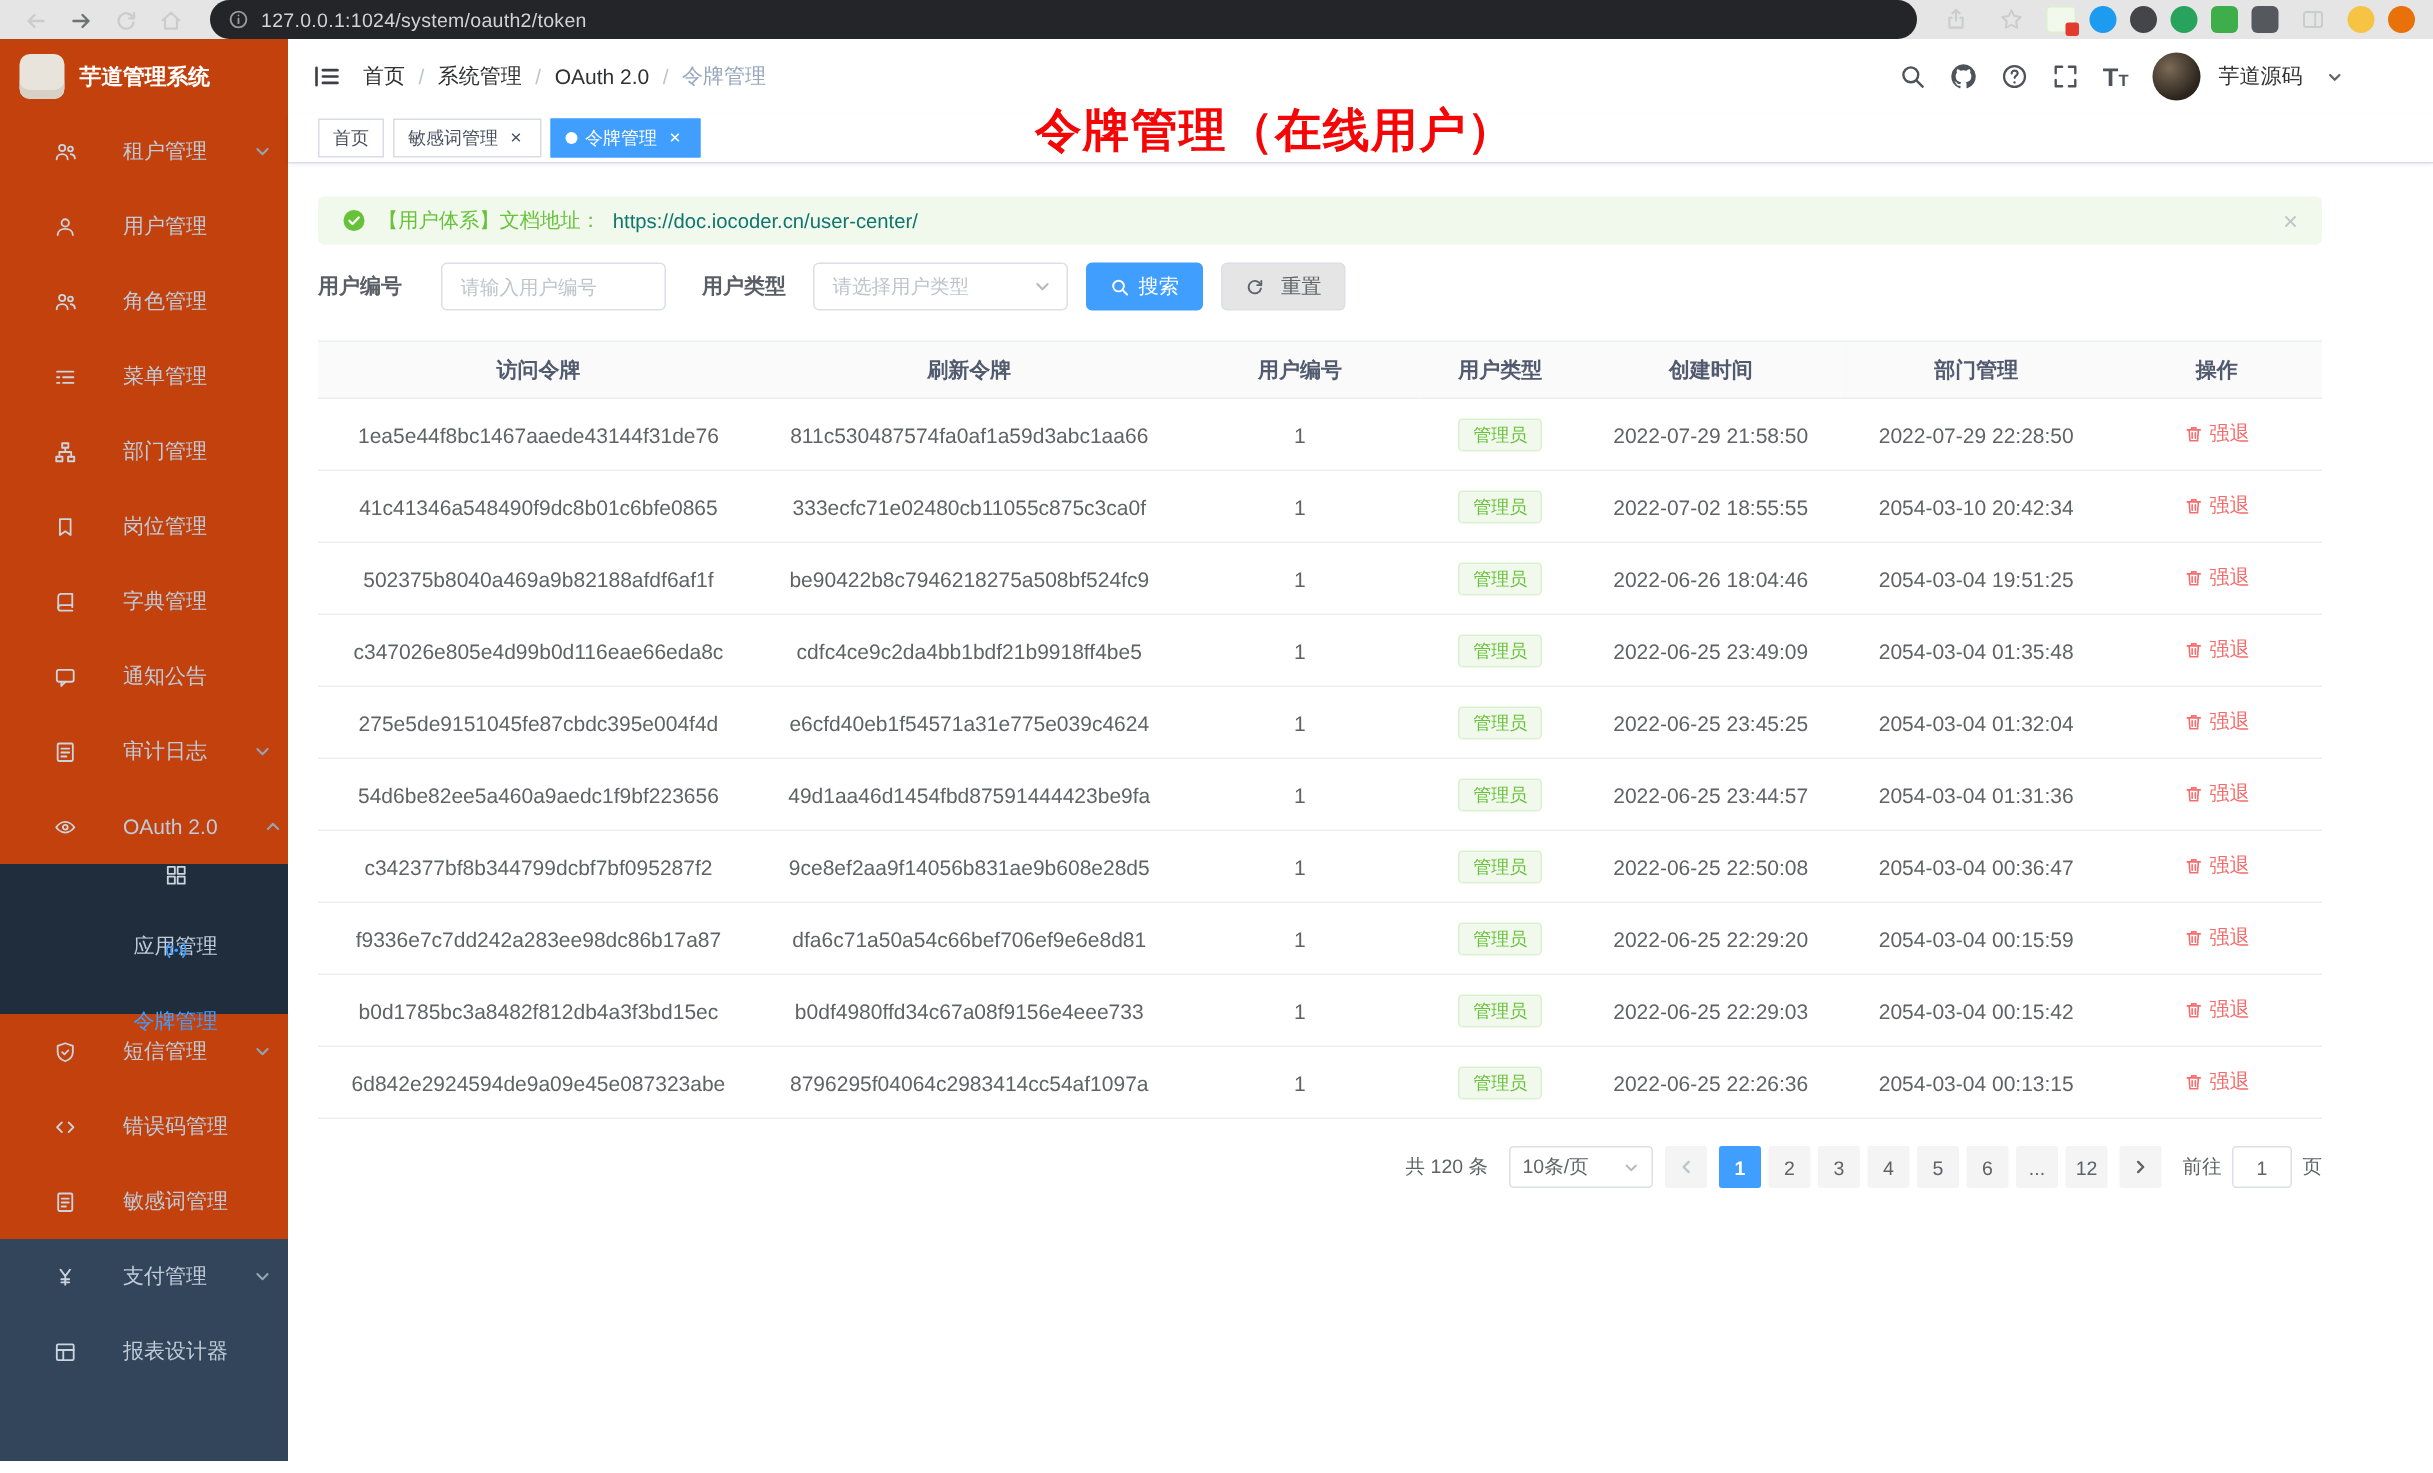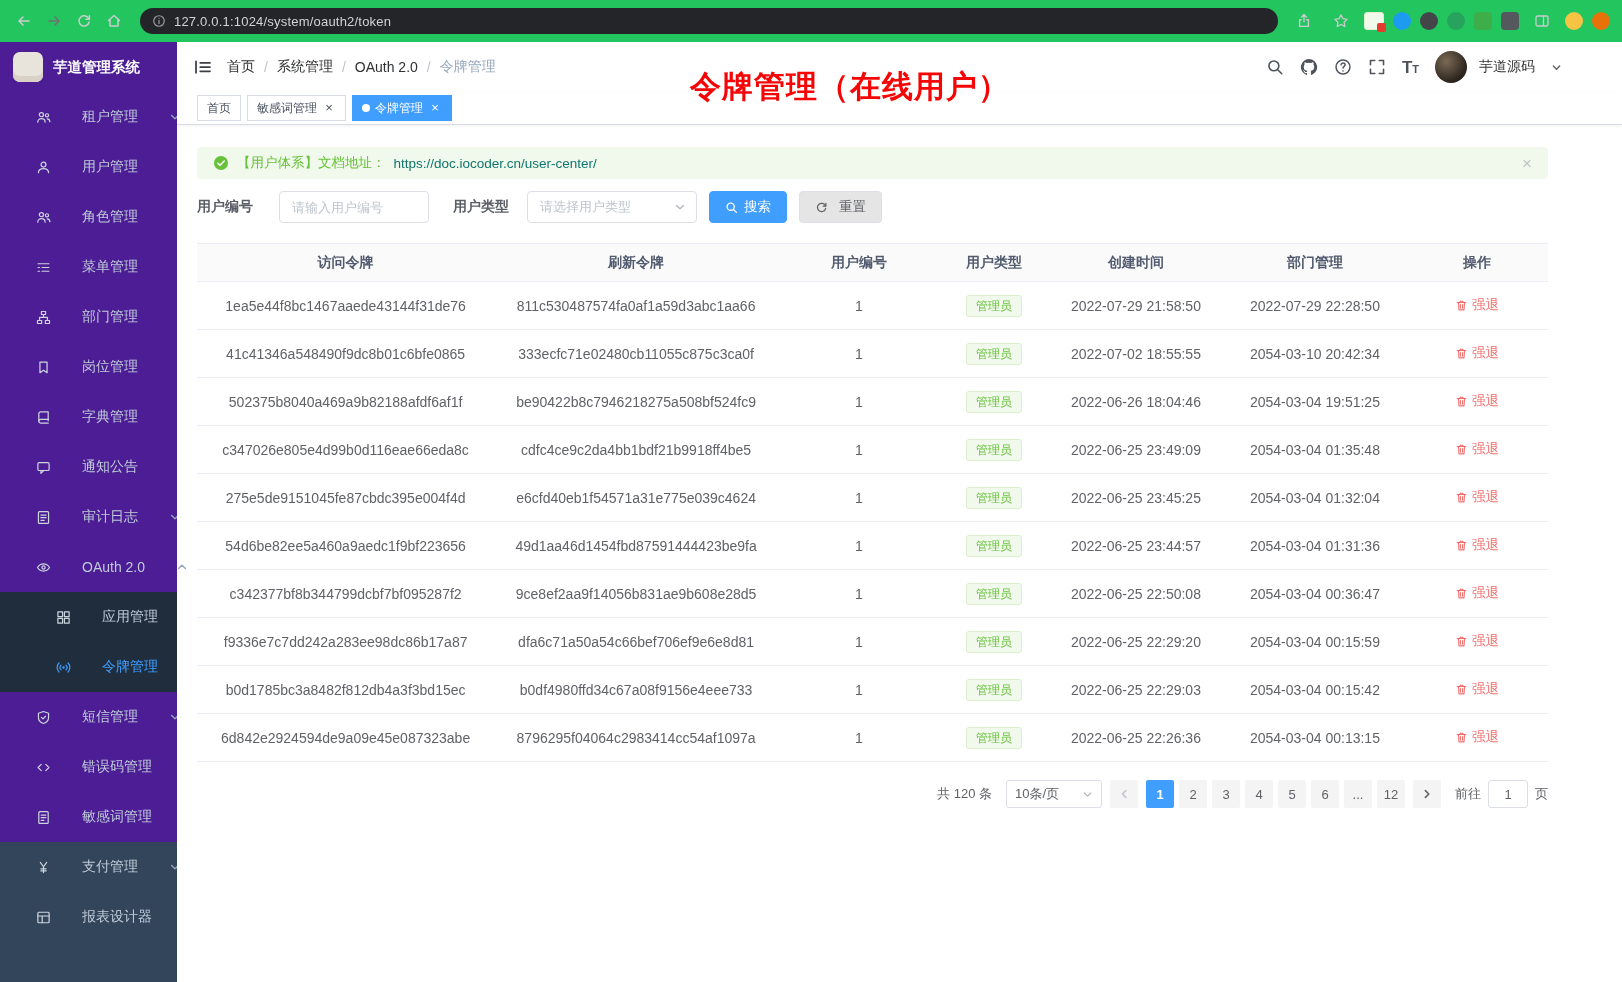--- a/index.html
+++ b/index.html
@@ -5,54 +5,54 @@
   * { box-sizing: border-box; margin: 0; padding: 0; }
   html,body { width: 1622px; height: 982px; }
   body {
     font-family: "Liberation Sans", "DejaVu Sans", sans-serif;
     background: #fff; overflow: hidden; position: relative;
     -webkit-font-smoothing: antialiased;
   }
   svg { display: block; }
 
   
-  .browser-bar { height: 42px; background: #22c55e; display: flex; align-items: center; padding: 0 10px; gap: 2px; }
+  .browser-bar { height: 26px; background: #e5e5e5; display: flex; padding: 0 10px; gap: 2px; }
   .bicon { width: 28px; height: 28px; border-radius: 50%; display: flex; align-items: center; justify-content: center; color: #cbccce; flex: none; cursor: pointer; }
   .bicon svg { width: 16px; height: 16px; }
   .bicon.dim { color: #707175; }
   .url-bar { flex: 1; height: 26px; margin: 0 10px; background: #242528; border-radius: 13px; display: flex; align-items: center; padding: 0 12px; gap: 8px; cursor: text; }
   .url-bar .info-ic { width: 14px; height: 14px; color: #9a9b9e; flex: none; }
   .url-text { font-size: 13px; color: #d2d3d5; letter-spacing: .2px; }
   .b-right { display: flex; align-items: center; gap: 9px; padding-right: 2px; }
   .ext { width: 18px; height: 18px; border-radius: 50%; position: relative; flex: none; cursor: pointer; }
   .ext.badge::after { content: ""; position: absolute; right: -3px; bottom: -3px; width: 9px; height: 9px; background: #e33b2e; border-radius: 2px; }
   .ext-gray { background: #6d7075; } .ext-blue { background: #1d9bf0; }
   .ext-dark { background: #434549; } .ext-green { background: #27a35d; }
   .ext-puzzle { background: #3dae4a; border-radius: 4px; }
   .ext-dark2 { background: #55585d; border-radius: 4px; }
   .ext-emoji { background: #f6c344; } .ext-orange { background: #e8710a; }
 
   
   .app { display: flex; height: 948px; }
 
   
-  .sidebar { width: 177px; background: #4c1d95; color: #bfcbd9; display: flex; flex-direction: column; flex: none; }
+  .sidebar { width: 192px; background: #c2410c; color: #bfcbd9; display: flex; flex-direction: column; flex: none; }
   .logo { height: 50px; display: flex; align-items: center; gap: 10px; padding: 0 13px; flex: none; }
   .logo-img { width: 30px; height: 30px; border-radius: 7px; background: #e9e4db; box-shadow: inset 0 -6px 0 #d8d2c6; flex: none; }
   .logo-title { color: #fff; font-size: 14.5px; font-weight: 700; white-space: nowrap; }
   .menu { flex: none; }
   .menu-bottom { flex: 1; background: #33455a; }
   .menu-item { height: 50px; display: flex; align-items: center; gap: 31px; padding: 0 14px 0 36px; font-size: 14px; cursor: pointer; white-space: nowrap; }
   .menu-item .mi-icon { width: 15px; height: 15px; flex: none; color: #ccd5de; }
   .menu-item .mi-icon svg { width: 100%; height: 100%; }
   .menu-item .mi-label { flex: 1; }
   .mi-arrow { width: 12px; height: 12px; color: #93a4b5; flex: none; }
   .mi-arrow svg { width: 100%; height: 100%; }
   .mi-arrow.up { transform: rotate(180deg); }
-  .menu-item.sub { background: #1f2d3d; padding-left: 56px; }
+  .menu-item.sub { background: #1f2d3d; padding-left: 56px; flex-direction: column; }
   .menu-item.active, .menu-item.active .mi-icon { color: #409eff; }
 
   
   .main { flex: 1; display: flex; flex-direction: column; min-width: 0; background: #fff; }
 
   
   .topbar { height: 50px; display: flex; align-items: center; padding: 0 60px 0 16px; background: #fff; flex: none; }
   .hamburger { width: 20px; height: 20px; color: #3c3f45; margin-right: 14px; cursor: pointer; flex: none; }
   .hamburger svg { width: 100%; height: 100%; }
   .breadcrumb { display: flex; align-items: center; gap: 9px; font-size: 14px; color: #303133; }

